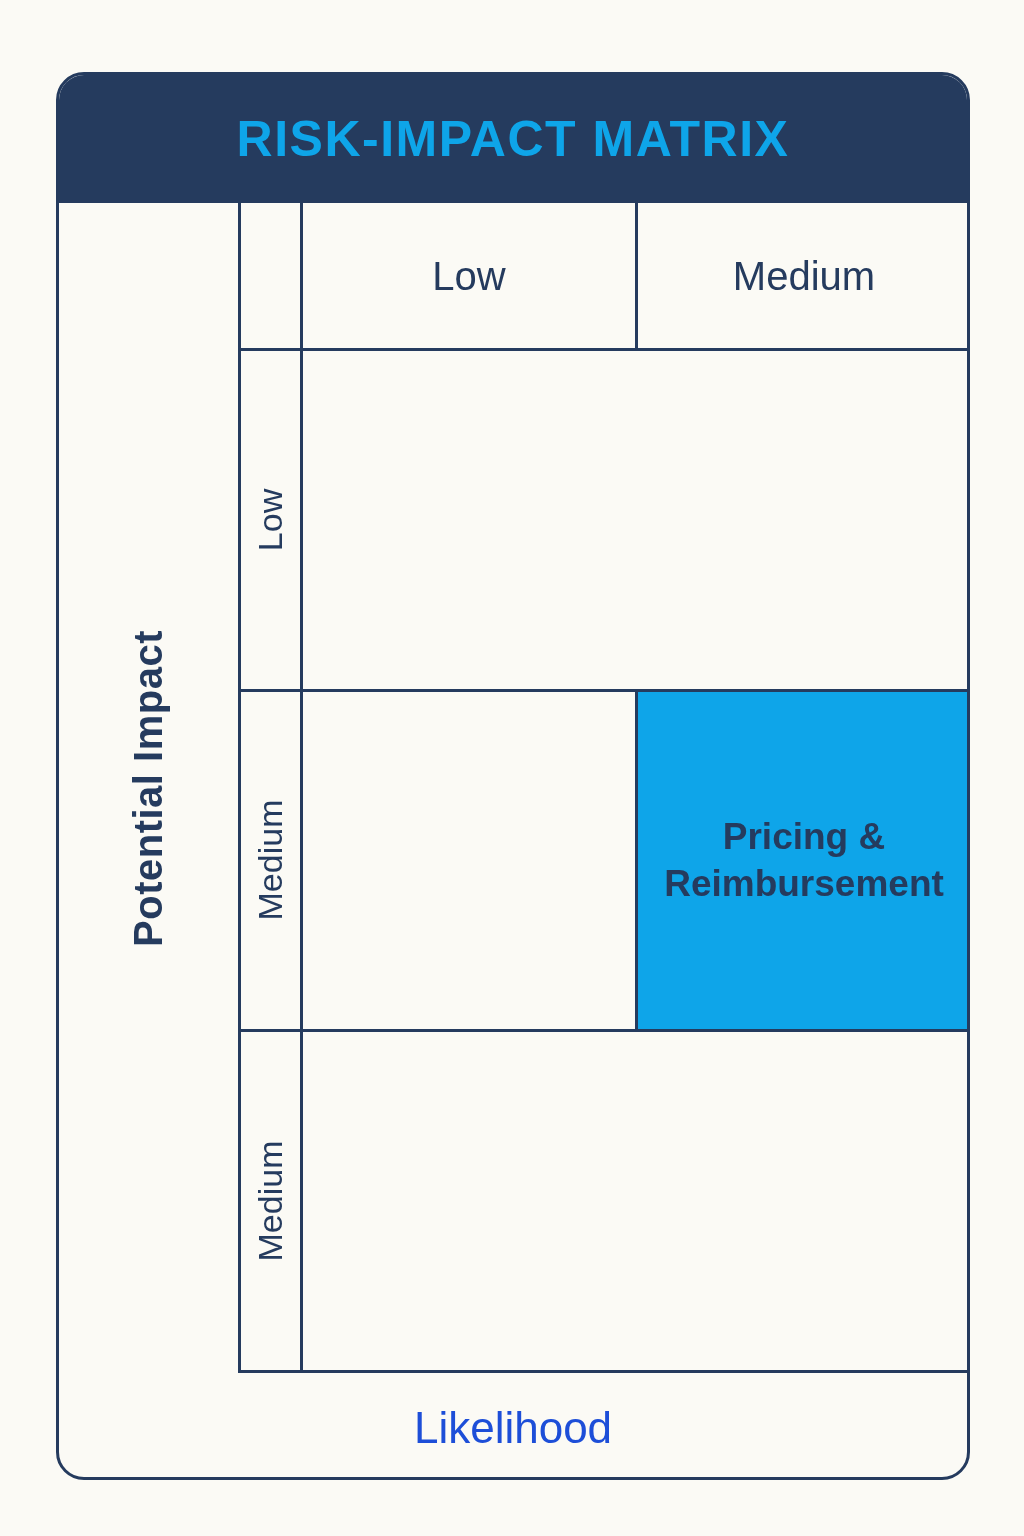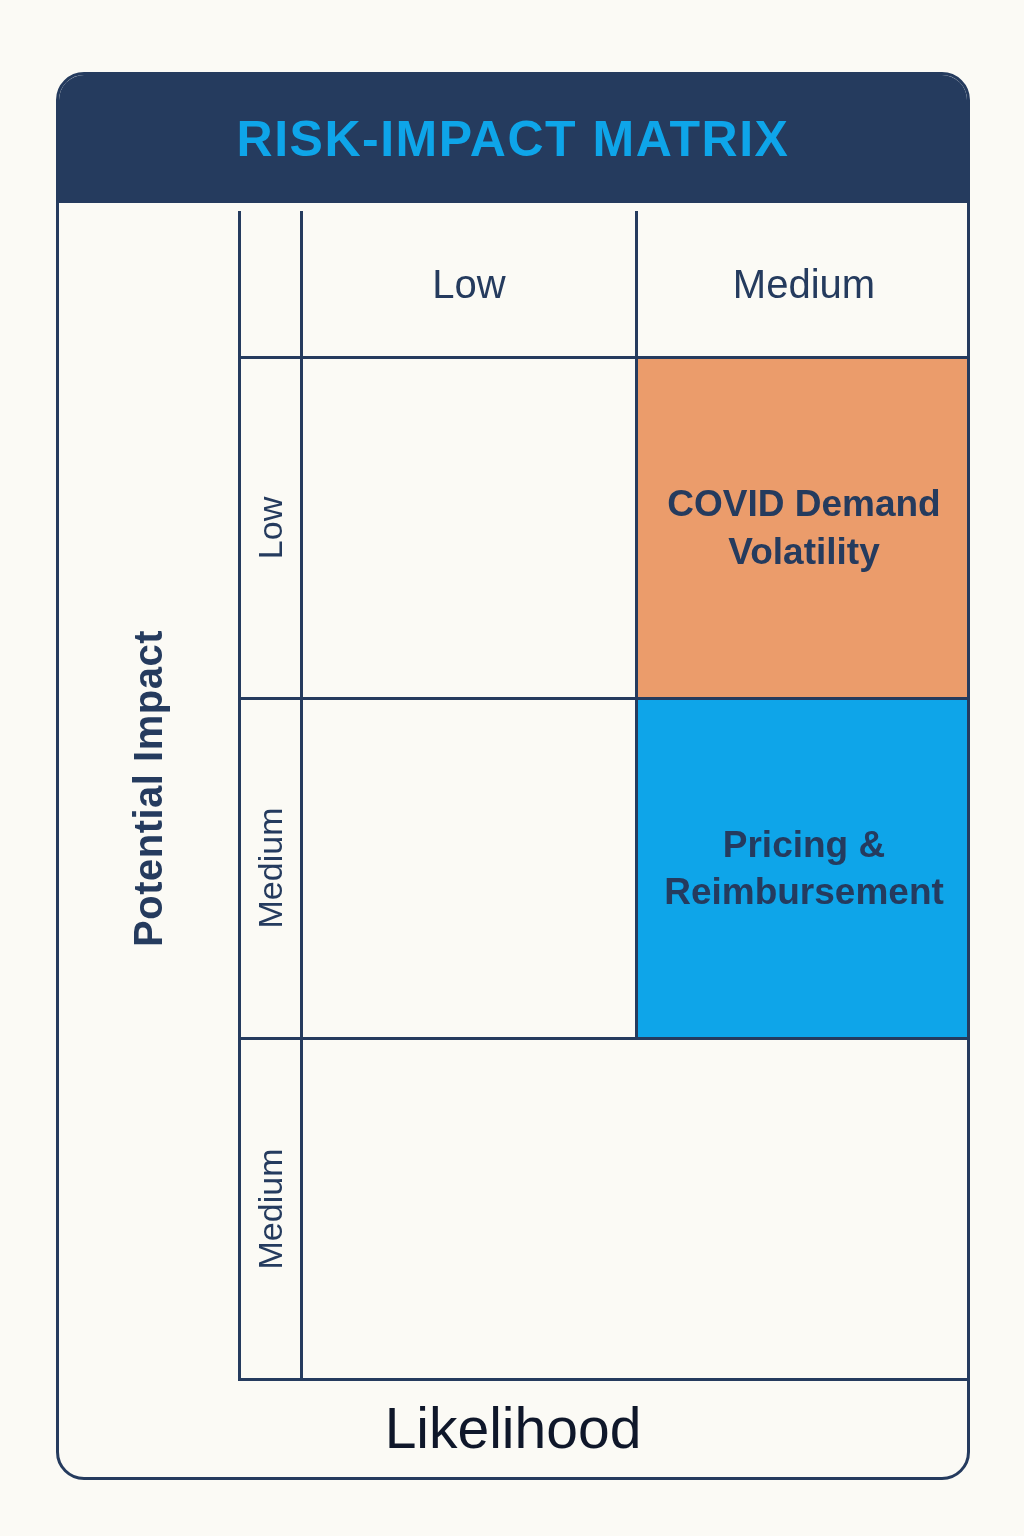--- a/index.html
+++ b/index.html
@@ -74,21 +74,21 @@
     color: #253b5e;
     font-size: 40px;
     font-weight: bold;
     letter-spacing: 0.5px;
   }
 
   
   .grid {
     position: absolute;
     left: 179px;            
-    top: 8px;
+    top: 0;
     width: 732px;           
     height: 1170px;         
     display: grid;
     grid-template-columns: 1fr;
     grid-template-rows: 148px 1fr 1fr 1fr;   
   }
 
   .grid-row {
     display: grid;
     grid-template-columns: 62px 1fr 1fr;     
@@ -146,22 +146,22 @@
     position: absolute;
     left: 0;
     top: 1170px;            
     width: 100%;
     height: 110px;
     display: flex;
     align-items: center;
     justify-content: center;
   }
   .axis-x-text {
-    color: #0f172a;
-    font-size: 57px;
+    color: #1d4ed8;
+    font-size: 44px;
     line-height: 1;
   }
 </style>
 </head>
 <body>
 
 <div class="card">
 
   <div class="title-bar">
     <div class="title-text">RISK-IMPACT MATRIX</div>
@@ -179,21 +179,20 @@
         <div class="cell rowlabel-slot"></div>
         <div class="cell col-head">Low</div>
         <div class="cell col-head">Medium</div>
       </div>
 
       <div class="grid-row body-row">
         <div class="cell rowlabel-slot">
           <span class="rowlabel-text">Low</span>
         </div>
         <div class="cell data-cell empty"></div>
-        <div class="cell data-cell" style="background:#eb9c6b">COVID Demand Volatility</div>
       </div>
 
       <div class="grid-row body-row">
         <div class="cell rowlabel-slot">
           <span class="rowlabel-text">Medium</span>
         </div>
         <div class="cell data-cell empty"></div>
         <div class="cell data-cell" style="background:#0ea5e9">Pricing &amp; Reimbursement</div>
       </div>
 

